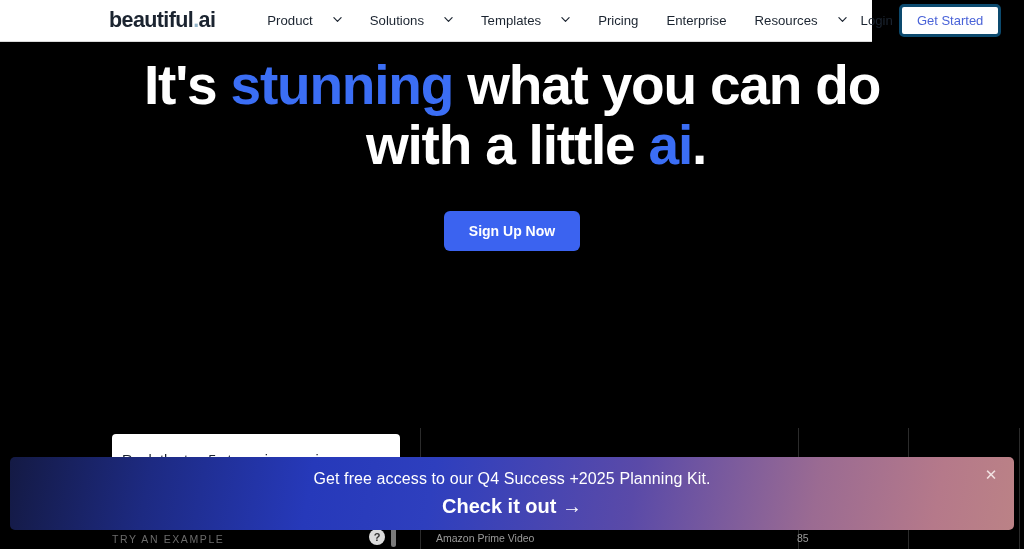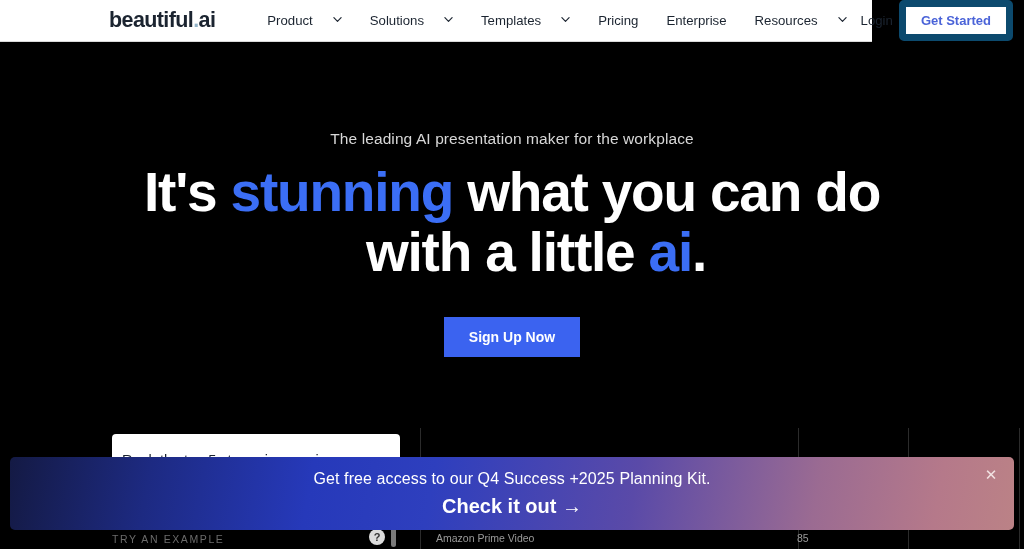--- a/index.html
+++ b/index.html
@@ -82,23 +82,23 @@
     gap: 6px;
   }
   .login-link {
     font-size: 13.2px;
     color: #1b2430;
     cursor: pointer;
     white-space: nowrap;
   }
   .get-started {
     font-size: 13px;
-    font-weight: 700;
+    font-weight: 400;
     color: #4a63d8;
-    border: 7px solid #0c4a6e;
+    border: 3px solid #0c4a6e;
     border-radius: 5px;
     padding: 7px 15px;
     background: #ffffff;
     cursor: pointer;
     white-space: nowrap;
     line-height: 1;
   }
 
   
   .hero {
@@ -130,21 +130,21 @@
   .cta-wrap {
     margin-top: 36px;
   }
   .signup-btn {
     display: inline-block;
     background: #3b63f0;
     color: #ffffff;
     font-size: 14px;
     font-weight: 700;
     border: none;
-    border-radius: 0;
+    border-radius: 6px;
     padding: 13px 25px;
     cursor: pointer;
     line-height: 1;
     font-family: "Liberation Sans", sans-serif;
   }
 
   
   .demo {
     position: absolute;
     top: 420px; left: 0;
@@ -361,21 +361,20 @@
 
     <div class="header-right">
       <span class="login-link">Login</span>
       <span class="get-started">Get Started</span>
     </div>
 
   </div>
 
   <div class="hero">
 
-    <div class="eyebrow">The leading AI presentation maker for the workplace</div>
 
     <h1 class="headline">
       <span>It's </span><span class="accent">stunning</span><span> what you can do</span>
       <span class="l2"><span>with a little </span><span class="accent">ai</span><span>.</span></span>
     </h1>
 
     <div class="cta-wrap">
       <button class="signup-btn">Sign Up Now</button>
     </div>
 

